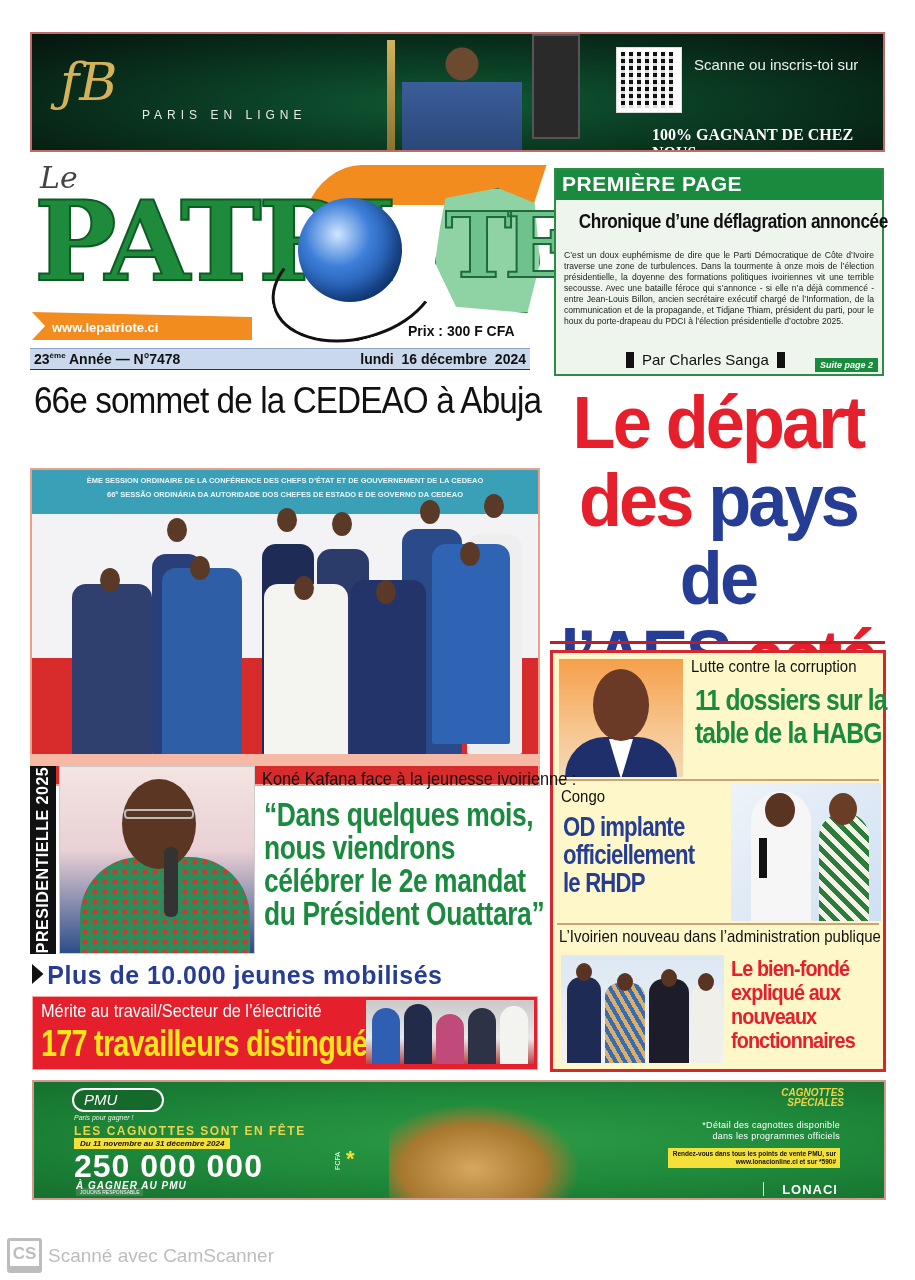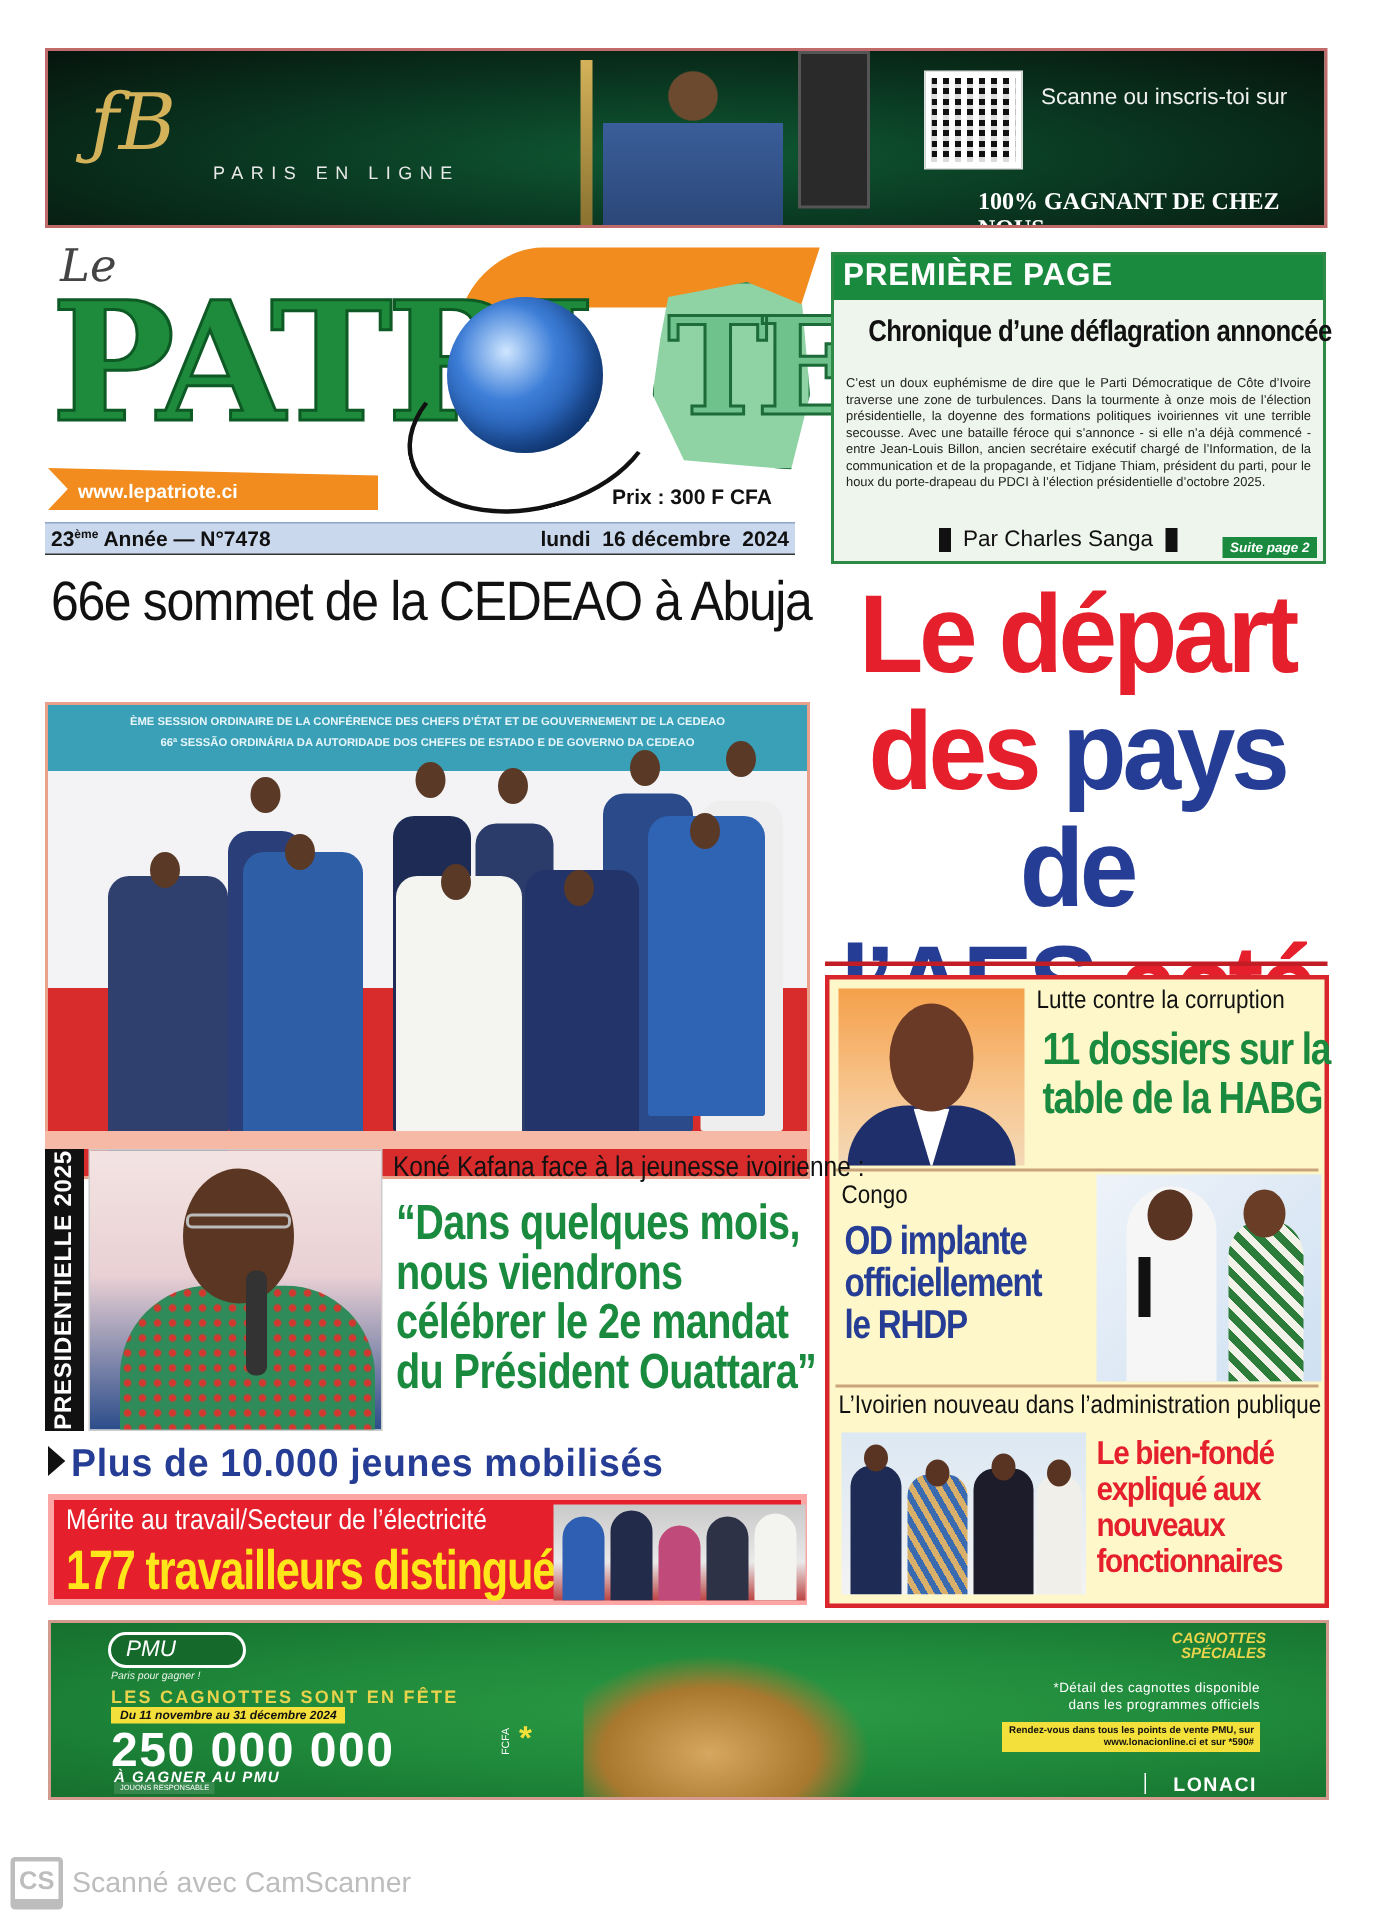--- a/index.html
+++ b/index.html
@@ -207,21 +207,21 @@
     transform: scaleX(.8); transform-origin: left; white-space: nowrap; letter-spacing: -.5px;
   }
   #jeunes {
     left: 32px; top: 960px; font-size: 26px; font-weight: 900; color: #263d96; white-space: nowrap; letter-spacing: .5px;
     transform: scaleX(.96); transform-origin: left;
   }
   #jeunes .tri { display:inline-block; width: 0; height: 0; border-top: 10px solid transparent; border-bottom: 10px solid transparent; border-left: 12px solid #111; margin-right: 4px; vertical-align: 0; }
 
   
   #merite {
-    left: 32px; top: 996px; width: 506px; height: 74px; background: #e51f2b; border: 4px solid #fca5a5;
+    left: 32px; top: 996px; width: 506px; height: 74px; background: #e51f2b; border: 1px solid #fca5a5;
   }
   #merite-kicker { left: 8px; top: 3px; font-size: 19px; color: #fff; transform: scaleX(.86); transform-origin: left; white-space: nowrap; }
   #merite-head { left: 8px; top: 27px; font-size: 37px; line-height: 40px; font-weight: 900; color: #ffe61a; transform: scaleX(.78); transform-origin: left; white-space: nowrap; letter-spacing: -1px; }
   #merite-photo {
     left: 333px; top: 3px; width: 168px; height: 64px; background: linear-gradient(180deg,#c9c9c9 0%, #e9e9e9 60%, #b44 100%);
     overflow: hidden;
   }
 
   
   #ad-pmu {

